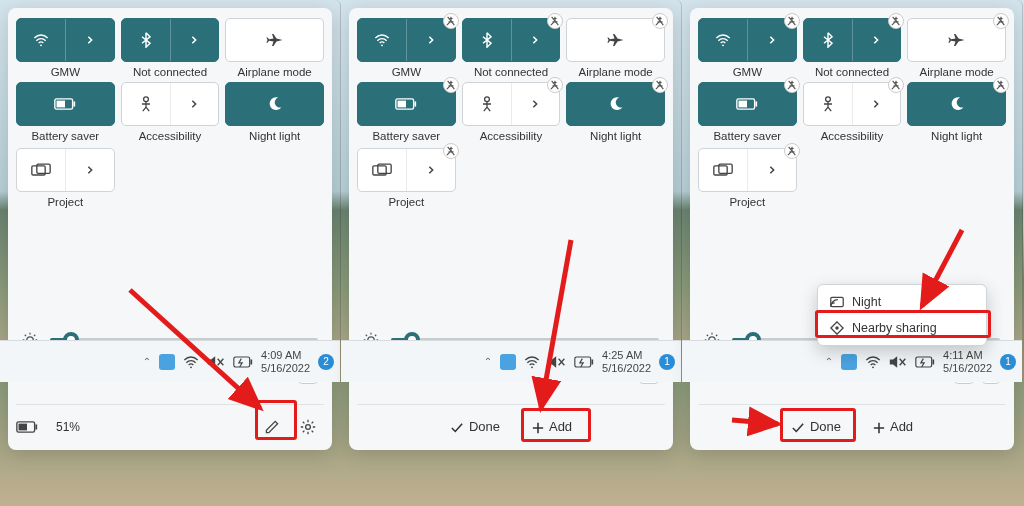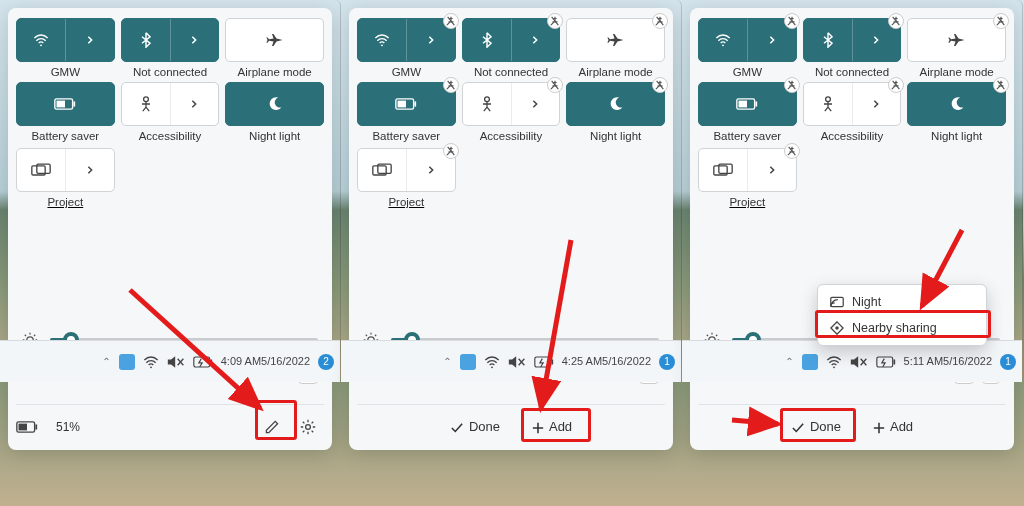--- a/index.html
+++ b/index.html
@@ -62,21 +62,21 @@
   .tile-btn:not(.on).split .half.left { border-right: 1px solid rgba(0,0,0,0.08); }
   .tile-label { font-size: 11.5px; color: #333; text-align: center; }
   .pin {
     position: absolute; top: -6px; right: -4px;
     width: 16px; height: 16px; border-radius: 50%;
     background: #fff; border: 1px solid #ccc;
     display: flex; align-items: center; justify-content: center;
     font-size: 9px; color: #555;
   }
   .row3 { margin-top: 6px; display: flex; gap: 6px; }
-  .row3 .tile { width: calc(33.333% - 4px); text-decoration: underline; }
+  .row3 .tile { width: calc(33.333% - 4px); }
   .sliders { margin-top: auto; padding: 8px 6px 4px 6px; }
   .slider-row {
     display: flex; align-items: center; gap: 8px; margin: 10px 0; position: relative;
   }
   .slider-ic { width: 20px; text-align: center; color: #555; font-size: 14px; }
   .track {
     flex: 1; height: 4px; background: #c8ccce; border-radius: 2px; position: relative;
   }
   .fill { position: absolute; top: 0; left: 0; height: 100%; background: #2b6f78; border-radius: 2px; }
   .thumb {
@@ -106,21 +106,21 @@
     padding: 4px 8px; border-radius: 4px;
     display:flex; align-items:flex-end; gap:5px; font-size:13px; color:#333;
   }
   .taskbar {
     position: absolute; bottom: 0; left: 0; right: 0; height: 42px;
     background: #f3f6f8; border-top: 1px solid #d8dcde;
     display: flex; align-items: center; justify-content: flex-end;
     padding: 0 6px; gap: 6px;
   }
   .tray { display:flex; align-items:center; gap:8px; font-size:12px; color:#444; }
-  .tray .dt { display:flex; flex-direction:row; align-items:center; font-size:11px; line-height:1.15; }
+  .tray .dt { display:flex; flex-direction:column; align-items:flex-start; font-size:11px; line-height:1.15; }
   .tray .badge {
     width: 16px; height:16px; border-radius:50%; background:#2b8dd6;
     color:#fff; font-size:10px; display:flex; align-items:center; justify-content:center;
   }
   .arrow {
     position: absolute; pointer-events: none; z-index: 5;
   }
   .redbox {
     position: absolute; border: 3px solid #e31b1b; border-radius: 3px;
     pointer-events: none; z-index: 6;
@@ -787,21 +787,21 @@
           </svg>
         </span>
         <span>
           <svg width="20" height="12" viewBox="0 0 24 14" stroke="#444" fill="none" stroke-width="1.4">
             <rect x="1" y="1" width="19" height="12" rx="2"></rect>
             <rect x="21" y="4" width="2" height="6" fill="#444" stroke="none"></rect>
             <path d="M10 3 L7 8 L11 8 L8 13" stroke="#444"></path>
           </svg>
         </span>
         <div class="dt">
-          <span>5:11 AM</span>
+          <span>4:11 AM</span>
           <span>5/16/2022</span>
         </div>
         <div class="badge">1</div>
       </div>
     </div>
     <div class="menu" style="left: 135px; top: 284px;">
     <div class="menu-item">
       <span>
           <svg width="14" height="12" viewBox="0 0 18 14" stroke="#444" fill="none" stroke-width="1.6">
             <rect x="1" y="1" width="16" height="12" rx="1.5"></rect>

